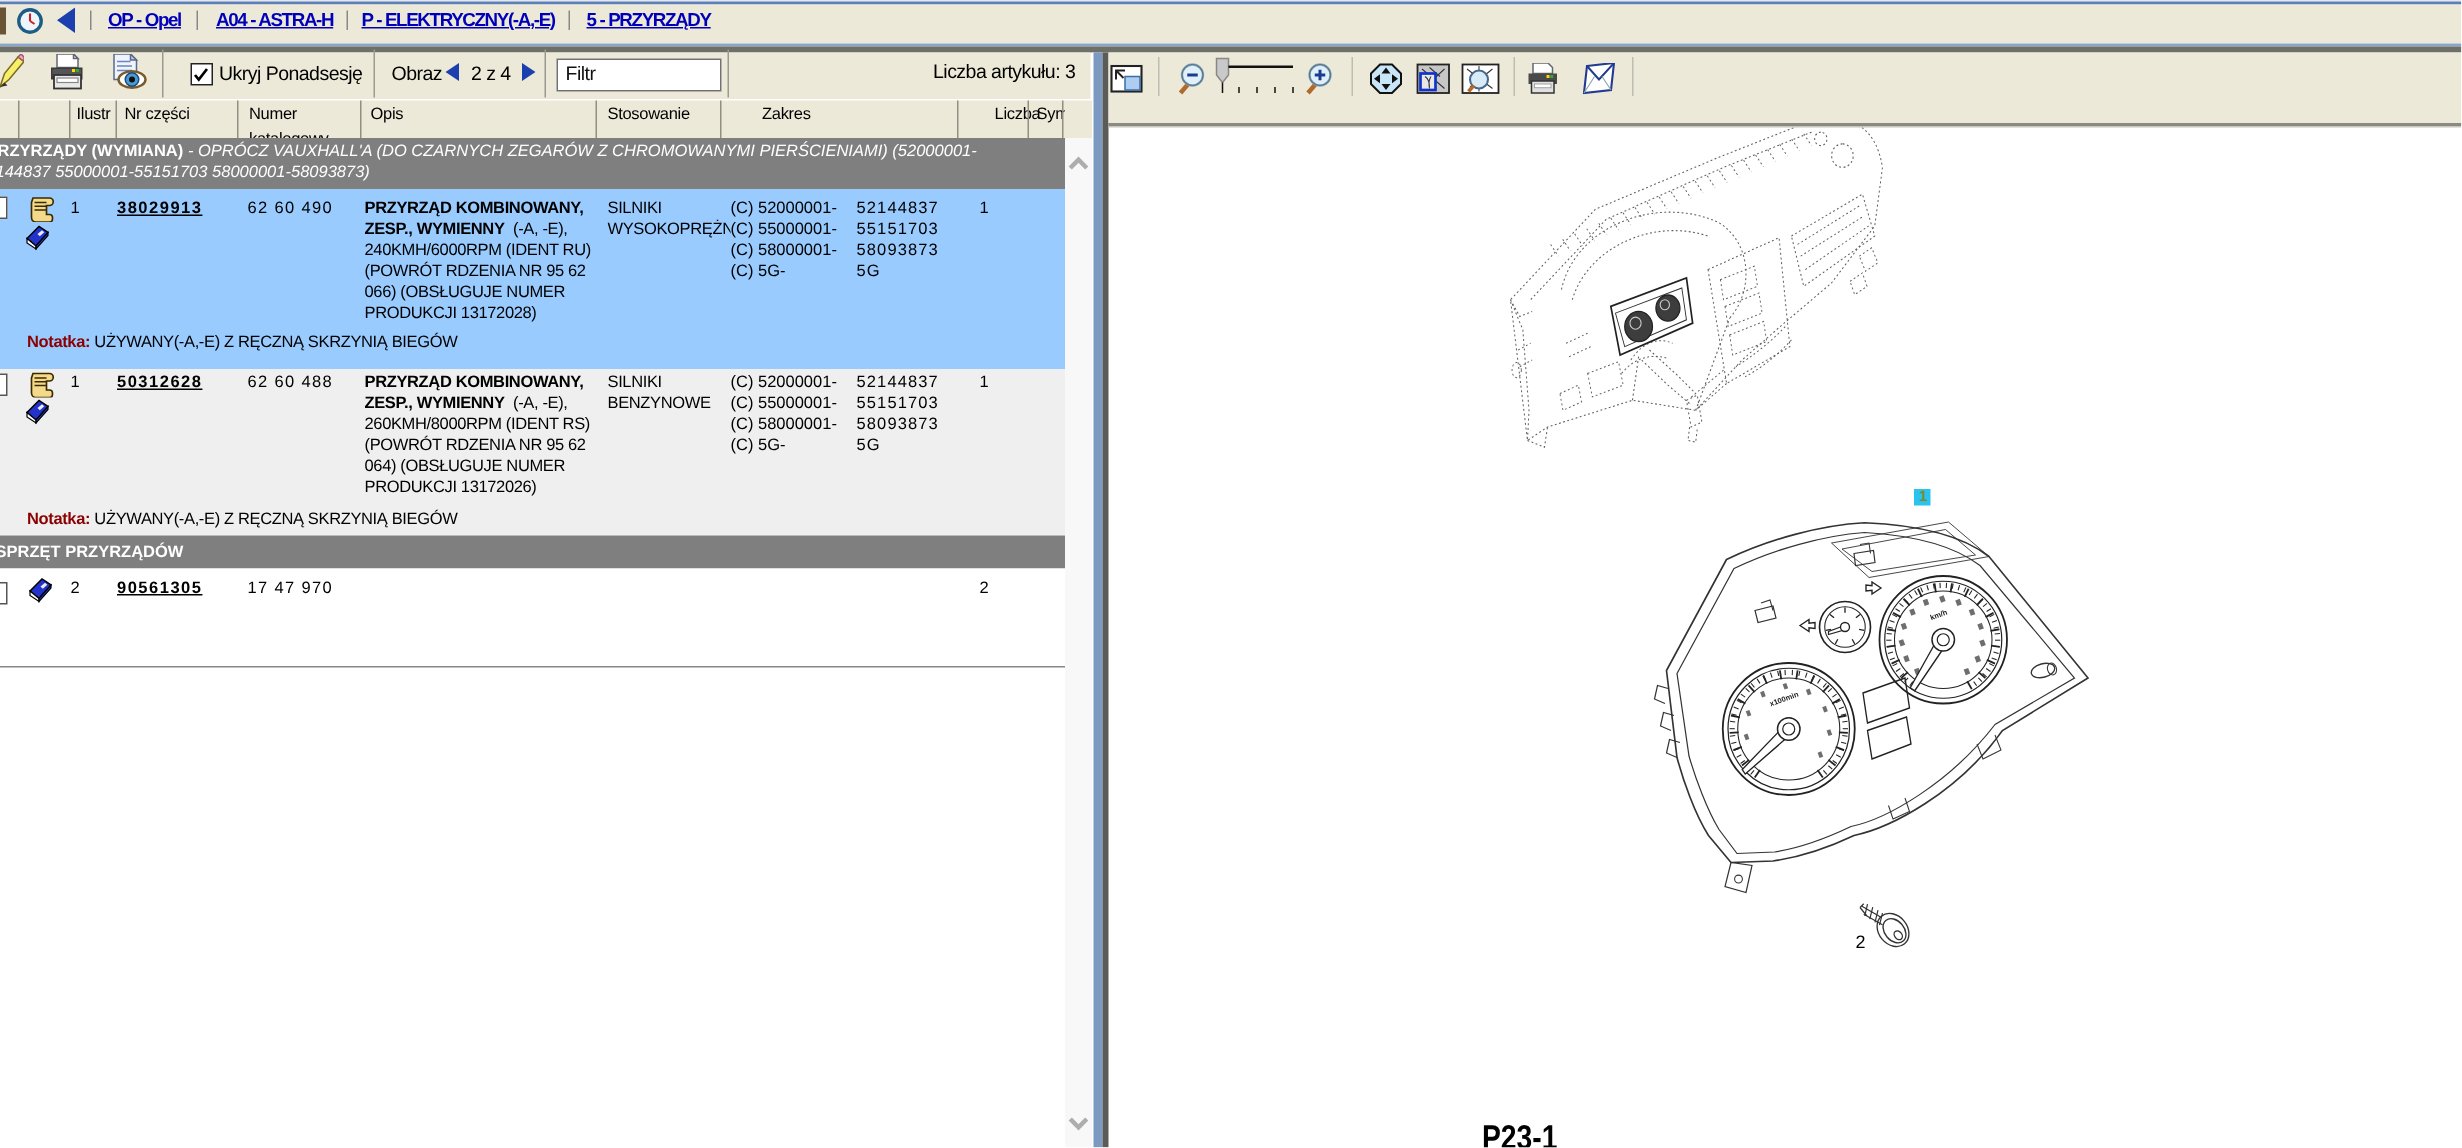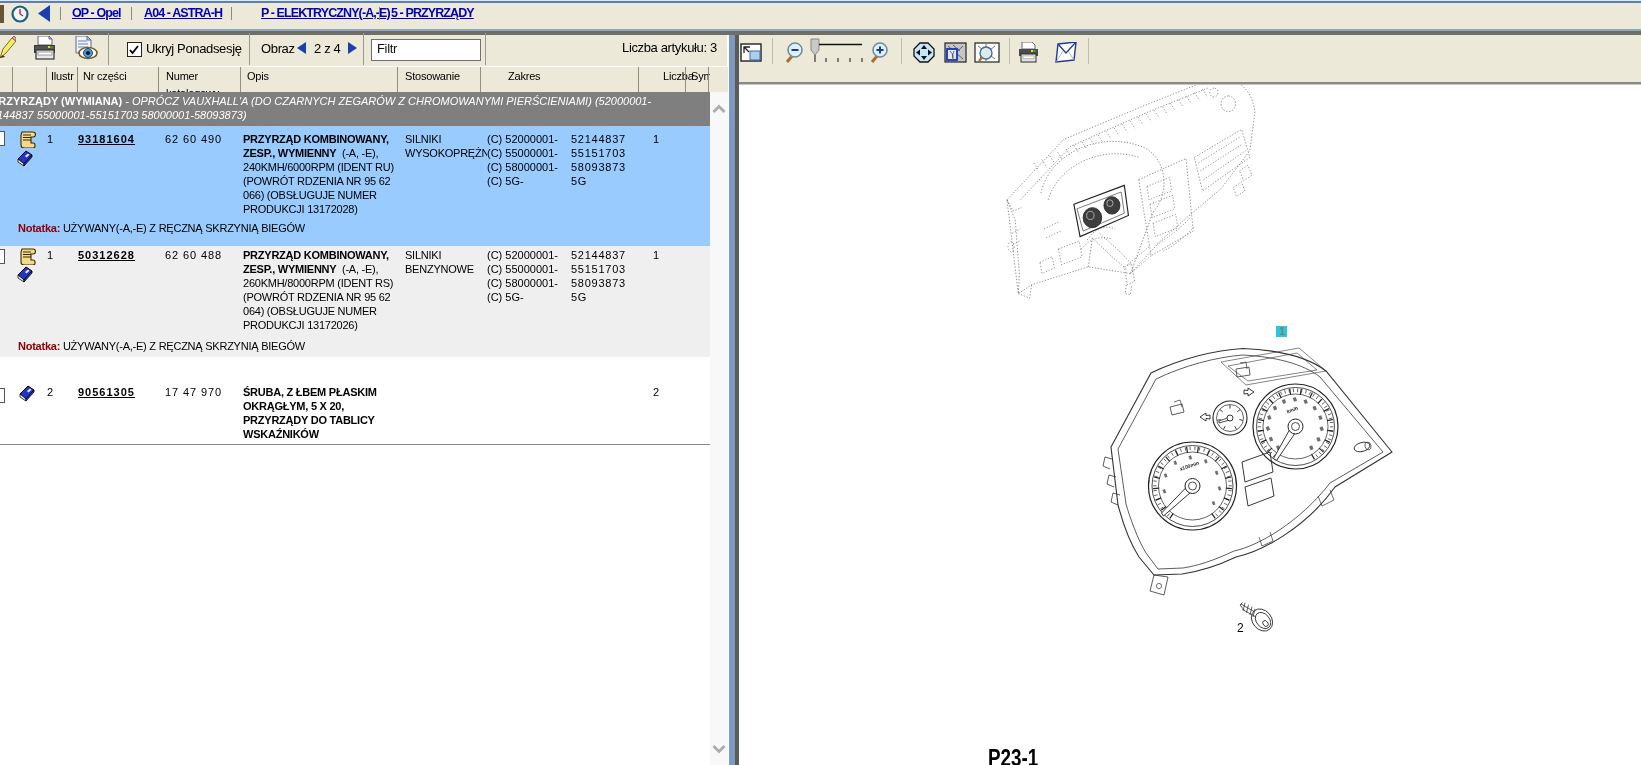--- a/index.html
+++ b/index.html
@@ -42,21 +42,21 @@
     <line x1="9" y1="9" x2="12" y2="11" stroke="#cc2222" stroke-width="1.4"></line>
   </svg>
   <svg class="abs" style="left:37px;top:5px" width="14" height="17" viewBox="0 0 14 17">
     <polygon points="13,0 13,17 1,8.5" fill="#1b3fae"></polygon>
   </svg>
   <div class="navsep" style="left:60px"></div>
   <div class="navlink" style="left:72px">OP - Opel</div>
   <div class="navsep" style="left:131px"></div>
   <div class="navlink" style="left:144px">A04 - ASTRA-H</div>
   <div class="navsep" style="left:231px"></div>
-  <div class="navlink" style="left:261px">P - ELEKTRYCZNY(-A,-E)</div>
+  <div class="navlink" style="left:241px">P - ELEKTRYCZNY(-A,-E)</div>
   <div class="navsep" style="left:379px"></div>
   <div class="navlink" style="left:391px">5 - PRZYRZĄDY</div>
 
   <div class="abs beige" style="left:0;top:35px;width:727px;height:31px"></div>
 
   <svg class="abs" style="left:0;top:36px" width="16" height="24" viewBox="0 0 16 24">
     <polygon points="0,22 3,13 12,2 16,5 6,17 0,22" fill="#f7ef6b" stroke="#7a6a1f" stroke-width="1"></polygon>
     <polygon points="12,2 14,0 16,2 16,5" fill="#f0a8b8" stroke="#9a5a6a" stroke-width="1"></polygon>
     <polygon points="0,22 3,19 5,21" fill="#333"></polygon>
   </svg>
@@ -143,21 +143,21 @@
     <line x1="4" y1="9" x2="12" y2="9" stroke="#3a2a00" stroke-width="1"></line>
   </svg>
 
   <svg class="abs" style="left:16px;top:149px" width="18" height="18" viewBox="0 0 18 18">
     <polygon points="2,10 10,2 16,6 8,15" fill="#2233cc" stroke="#000" stroke-width="1"></polygon>
     <polygon points="2,10 8,15 8,17 2,13" fill="#fff" stroke="#000" stroke-width="0.8"></polygon>
     <polygon points="8,15 16,6 16,8 8,17" fill="#3344dd" stroke="#000" stroke-width="0.8"></polygon>
     <polygon points="9,7 12,4.5 13.5,5.8 10.5,8.5" fill="#fff" opacity="0.9"></polygon>
   </svg>
   <div class="cell" style="left:47px;top:132px">1</div>
-  <div class="cell lnk w1" style="left:78px;top:132px">93181604</div>
+  <div class="cell lnk w1" style="left:78px;top:132px">38029913</div>
   <div class="cell w9" style="left:165px;top:132px">62 60 490</div>
   <div class="cell" style="left:243px;top:132px"><span class="b">PRZYRZĄD KOMBINOWANY,<br>ZESP., WYMIENNY</span>&nbsp; (-A, -E),<br>240KMH/6000RPM (IDENT RU)<br>(POWRÓT RDZENIA NR 95 62<br>066) (OBSŁUGUJE NUMER<br>PRODUKCJI 13172028)</div>
   <div class="cell" style="left:405px;top:132px;width:82px;overflow:hidden">SILNIKI<br>WYSOKOPRĘŻNE</div>
   <div class="cell w0" style="left:487px;top:132px">(C) 52000001-<br>(C) 55000001-<br>(C) 58000001-<br>(C) 5G-</div>
   <div class="cell w7" style="left:571px;top:132px">52144837<br>55151703<br>58093873<br>5G</div>
   <div class="cell" style="left:653px;top:132px">1</div>
   <div class="notatka" style="left:18px;top:222px"><b>Notatka:</b> UŻYWANY(-A,-E) Z RĘCZNĄ SKRZYNIĄ BIEGÓW</div>
 
   <div class="abs" style="left:0;top:246px;width:710px;height:111px;background:#efefef"></div>
   <div class="cb" style="top:249px"></div>
@@ -176,33 +176,35 @@
   <div class="cell" style="left:47px;top:248px">1</div>
   <div class="cell lnk w1" style="left:78px;top:248px">50312628</div>
   <div class="cell w9" style="left:165px;top:248px">62 60 488</div>
   <div class="cell" style="left:243px;top:248px"><span class="b">PRZYRZĄD KOMBINOWANY,<br>ZESP., WYMIENNY</span>&nbsp; (-A, -E),<br>260KMH/8000RPM (IDENT RS)<br>(POWRÓT RDZENIA NR 95 62<br>064) (OBSŁUGUJE NUMER<br>PRODUKCJI 13172026)</div>
   <div class="cell" style="left:405px;top:248px;width:82px;overflow:hidden">SILNIKI<br>BENZYNOWE</div>
   <div class="cell w0" style="left:487px;top:248px">(C) 52000001-<br>(C) 55000001-<br>(C) 58000001-<br>(C) 5G-</div>
   <div class="cell w7" style="left:571px;top:248px">52144837<br>55151703<br>58093873<br>5G</div>
   <div class="cell" style="left:653px;top:248px">1</div>
   <div class="notatka" style="left:18px;top:340px"><b>Notatka:</b> UŻYWANY(-A,-E) Z RĘCZNĄ SKRZYNIĄ BIEGÓW</div>
 
+  <div class="band" style="top:357px;height:22px">
+    <div class="b" style="position:absolute;left:-3px;top:5px">SPRZĘT PRZYRZĄDÓW</div>
+  </div>
 
   <div class="abs" style="left:0;top:379px;width:710px;height:65px;background:#fff;border-bottom:1px solid #888"></div>
   <div class="cb" style="top:388px"></div>
   <svg class="abs" style="left:18px;top:384px" width="18" height="18" viewBox="0 0 18 18">
     <polygon points="2,10 10,2 16,6 8,15" fill="#2233cc" stroke="#000" stroke-width="1"></polygon>
     <polygon points="2,10 8,15 8,17 2,13" fill="#fff" stroke="#000" stroke-width="0.8"></polygon>
     <polygon points="8,15 16,6 16,8 8,17" fill="#3344dd" stroke="#000" stroke-width="0.8"></polygon>
     <polygon points="9,7 12,4.5 13.5,5.8 10.5,8.5" fill="#fff" opacity="0.9"></polygon>
   </svg>
   <div class="cell" style="left:47px;top:385px">2</div>
   <div class="cell lnk w1" style="left:78px;top:385px">90561305</div>
   <div class="cell w9" style="left:165px;top:385px">17 47 970</div>
-  <div class="cell b" style="left:243px;top:385px">ŚRUBA, Z ŁBEM PŁASKIM<br>OKRĄGŁYM, 5 X 20,<br>PRZYRZĄDY DO TABLICY<br>WSKAŹNIKÓW</div>
   <div class="cell" style="left:653px;top:385px">2</div>
 
   <div class="abs" style="left:710px;top:92px;width:18px;height:673px;background:#f8f8f8"></div>
   <svg class="abs" style="left:711px;top:102px" width="16" height="16" viewBox="0 0 16 16">
     <polyline points="2.5,10 8,4.5 13.5,10" fill="none" stroke="#adadad" stroke-width="3"></polyline>
   </svg>
   <svg class="abs" style="left:711px;top:740px" width="16" height="16" viewBox="0 0 16 16">
     <polyline points="2.5,6 8,11.5 13.5,6" fill="none" stroke="#adadad" stroke-width="3"></polyline>
   </svg>
 

